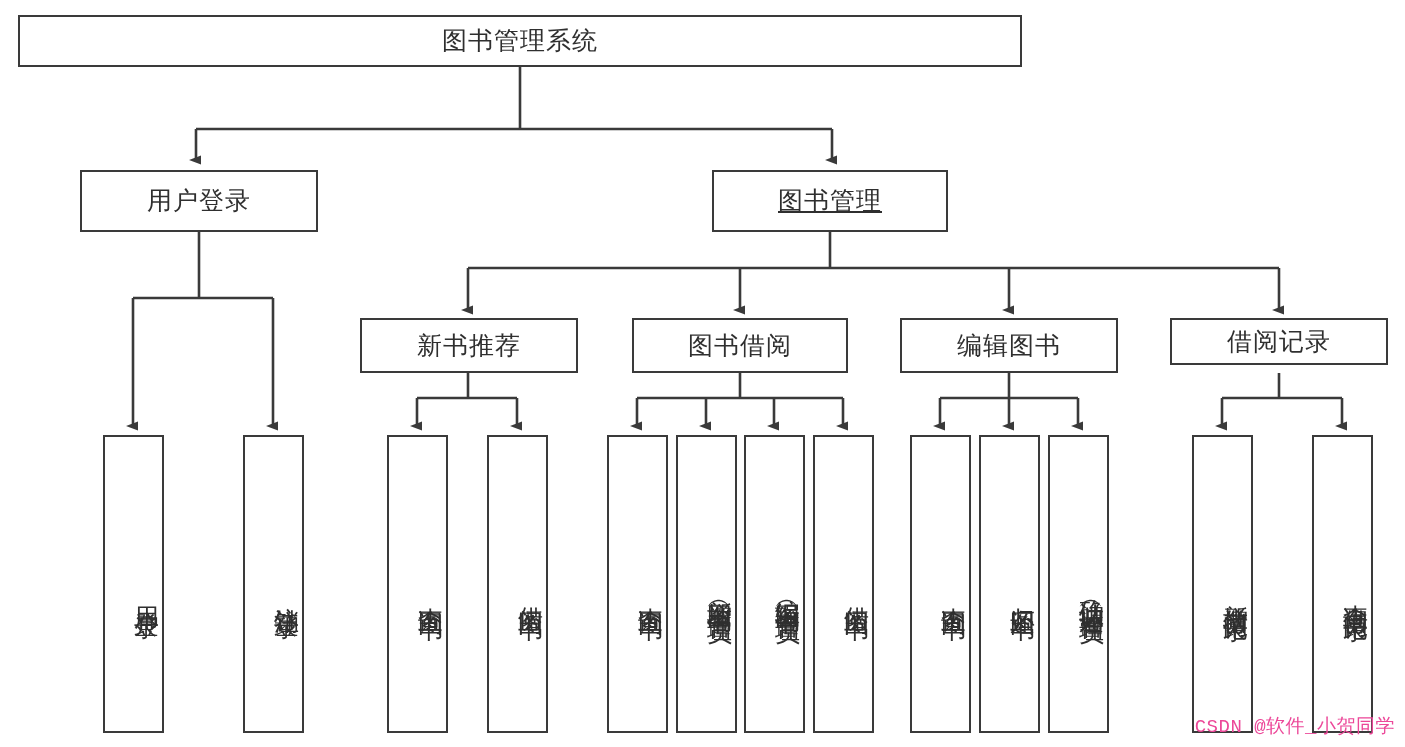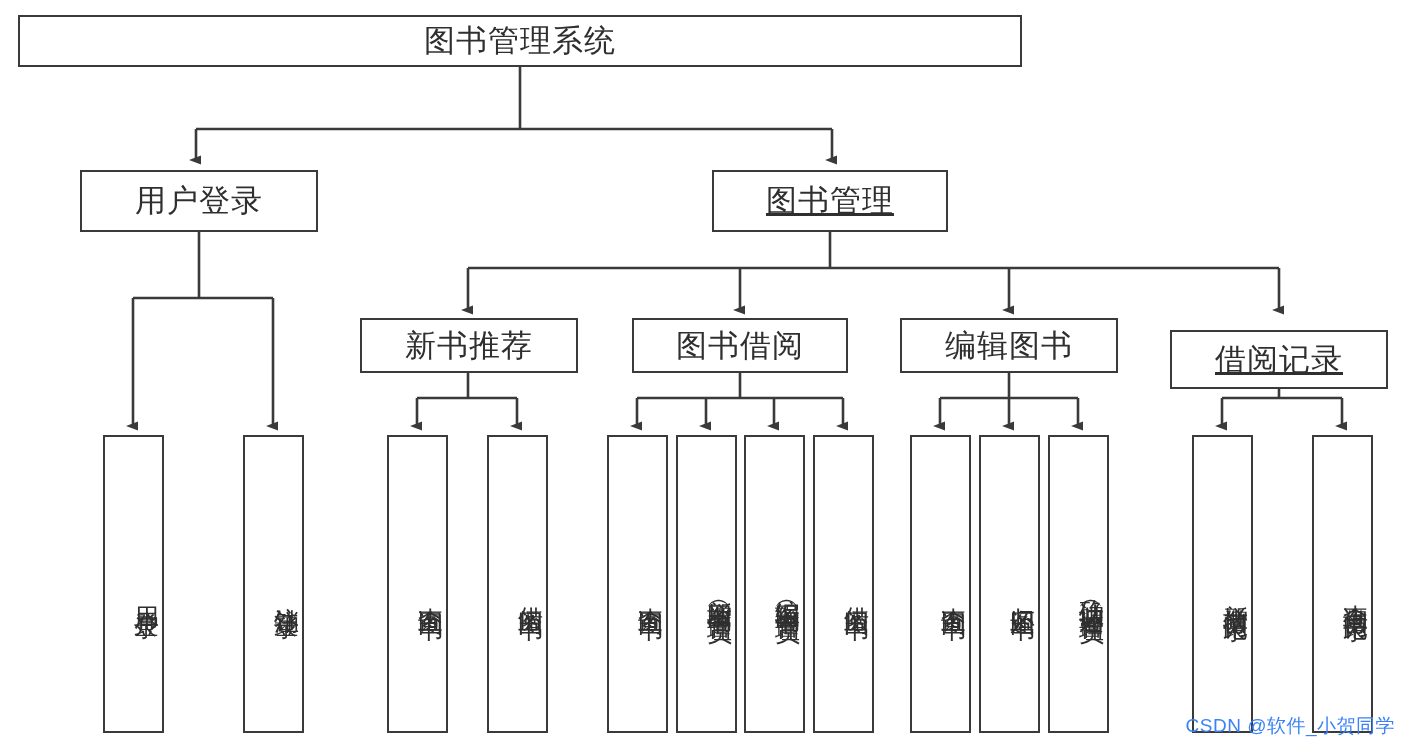--- a/index.html
+++ b/index.html
@@ -31,21 +31,21 @@
     border: 2.5px solid #3a3a3a;
     background: #ffffff;
     display: flex;
     align-items: center;
     justify-content: center;
     color: #2f2f2f;
     text-align: center;
     line-height: 1.28;
   }
   .node.horiz {
-    font-size: 31px;
+    font-size: 25px;
     letter-spacing: 1px;
   }
   .node.vert {
     writing-mode: vertical-rl;
     text-orientation: upright;
     font-size: 25px;
     letter-spacing: 3px;
     padding-top: 18px;
     align-items: flex-start;
     justify-content: center;
@@ -53,23 +53,23 @@
   .node.vert .label {
     writing-mode: vertical-rl;
     text-orientation: upright;
     display: block;
   }
   #watermark {
     position: absolute;
     right: 10px;
     bottom: 8px;
     font-size: 19px;
-    color: #3b82f6;
+    color: #ec4899;
     letter-spacing: 0.5px;
-    font-family: Liberation Sans, sans-serif;
+    font-family: Liberation Mono, monospace;
     white-space: nowrap;
     pointer-events: none;
   }
 </style>
 </head>
 <body>
 
 <div id="diagram-root">
 
   <svg id="diagram-svg" viewBox="0 0 1405 747" xmlns="http://www.w3.org/2000/svg">
@@ -135,21 +135,21 @@
 
   <div class="node horiz" style="left:360px; top:318px; width:218px; height:55px;">
     <span class="label">新书推荐</span>
   </div>
   <div class="node horiz" style="left:632px; top:318px; width:216px; height:55px;">
     <span class="label">图书借阅</span>
   </div>
   <div class="node horiz" style="left:900px; top:318px; width:218px; height:55px;">
     <span class="label">编辑图书</span>
   </div>
-  <div class="node horiz" style="left:1170px; top:330px; width:218px; height:59px;text-decoration:underline;">
+  <div class="node horiz" style="left:1170px; top:318px; width:218px; height:47px;">
     <span class="label">借阅记录</span>
   </div>
 
   <div class="node vert" style="left:103px; top:435px; width:61px; height:298px;">
     <span class="label">用户登录</span>
   </div>
   <div class="node vert" style="left:243px; top:435px; width:61px; height:298px;">
     <span class="label">注销登录</span>
   </div>
 

